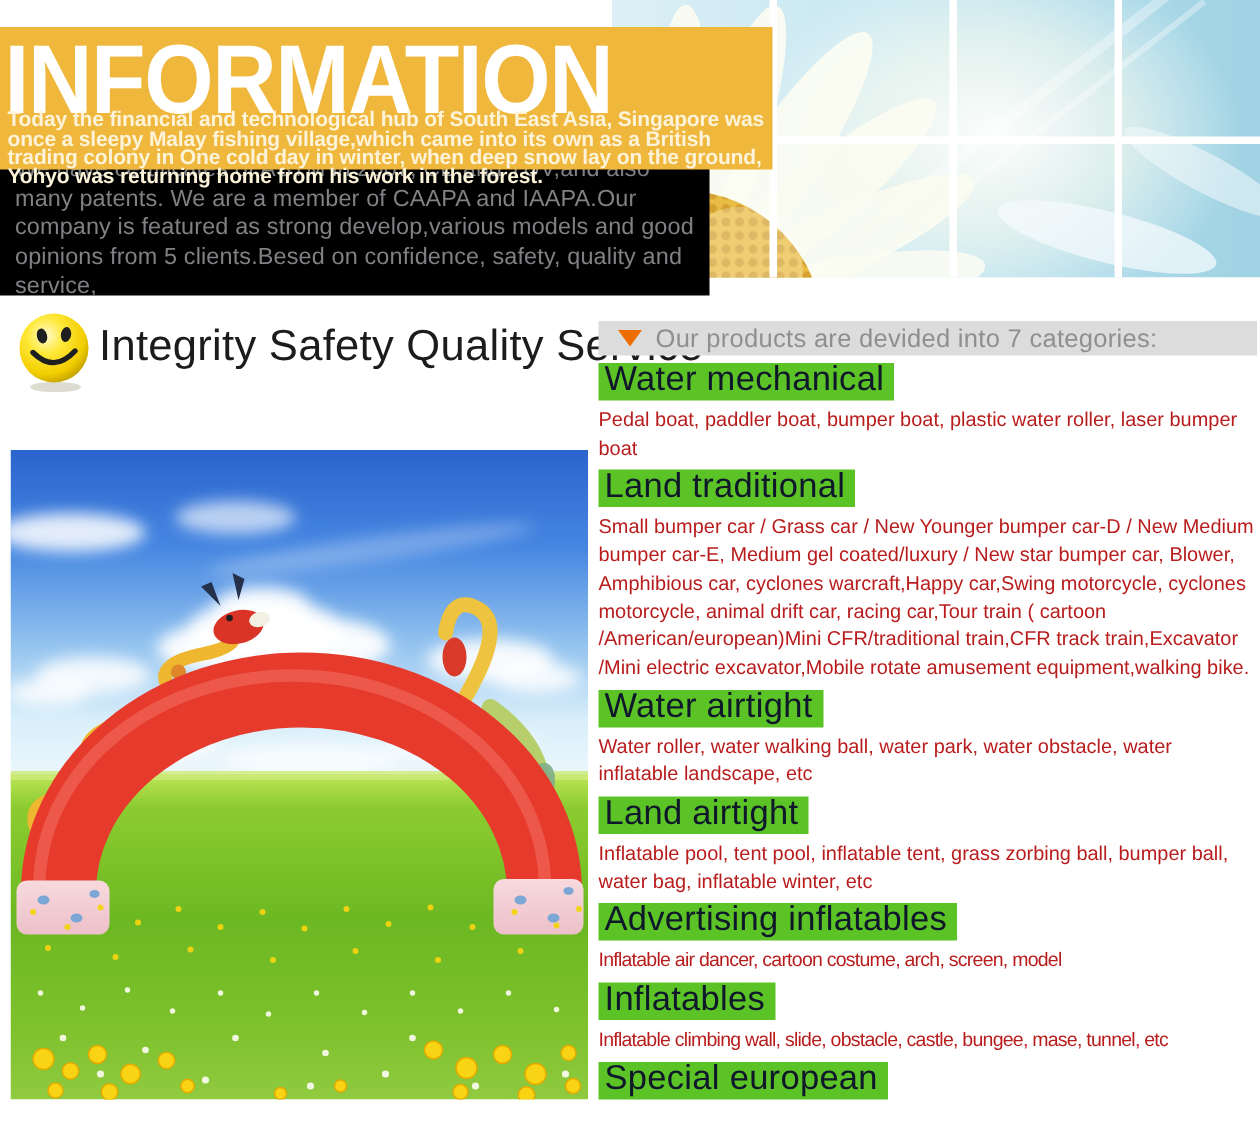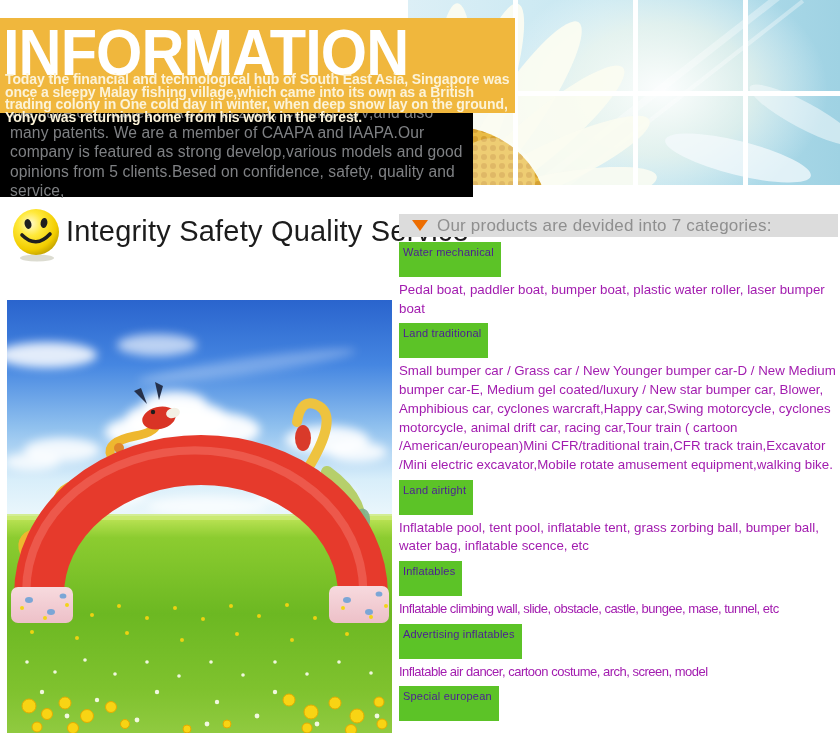--- a/index.html
+++ b/index.html
@@ -48,26 +48,26 @@
   .prod-header{
     background:#DCDCDC;height:23px;display:flex;align-items:center;
     font-size:17px;color:#8F8F8F;letter-spacing:0.2px;
   }
   .tri-down{
     width:0;height:0;margin:0 9px 0 13px;
     border-left:8px solid transparent;border-right:8px solid transparent;
     border-top:11px solid #ED6D00;
   }
   .cat-label{
-    display:inline-block;background:#5CC327;color:#4c1d95;
-    font-size:11px;line-height:21px;padding:0 7px 14px 4px;margin:5px 0 0 0;
+    display:inline-block;background:#5CC327;color:#0f172a;
+    font-size:23px;line-height:21px;padding:0 7px 4px 4px;margin:5px 0 0 0;
     letter-spacing:0.2px;
   }
   .cat-items{
-    margin:4px 0 0 0;font-size:13.3px;line-height:18.7px;color:#a21caf;
+    margin:4px 0 0 0;font-size:13.3px;line-height:18.7px;color:#b91c1c;
     letter-spacing:0px;padding-right:2px;
   }
   .cat-items.condensed{font-size:13px;letter-spacing:-0.5px;}
 </style>
 </head>
 <body>
 
 <div class="banner-photo">
   <svg width="432" height="185" viewBox="0 0 432 185">
     <defs>
@@ -304,27 +304,31 @@
 
   <div>
     <span class="cat-label">Water mechanical</span>
     <div class="cat-items">Pedal boat, paddler boat, bumper boat, plastic water roller, laser bumper boat</div>
   </div>
   <div>
     <span class="cat-label">Land traditional</span>
     <div class="cat-items">Small bumper car / Grass car / New Younger  bumper car-D / New Medium bumper car-E, Medium gel coated/luxury / New star bumper car, Blower, Amphibious car, cyclones warcraft,Happy car,Swing motorcycle, cyclones motorcycle, animal drift car, racing car,Tour train ( cartoon /American/european)Mini CFR/traditional train,CFR track train,Excavator /Mini electric excavator,Mobile rotate amusement equipment,walking bike.</div>
   </div>
   <div>
+    <span class="cat-label">Water airtight</span>
+    <div class="cat-items">Water roller, water walking ball, water park, water obstacle, water inflatable landscape, etc</div>
+  </div>
+  <div>
     <span class="cat-label">Land airtight</span>
-    <div class="cat-items">Inflatable pool, tent pool, inflatable tent, grass zorbing ball, bumper ball, water bag, inflatable scence, etc</div>
+    <div class="cat-items">Inflatable pool, tent pool, inflatable tent, grass zorbing ball, bumper ball, water bag, inflatable winter, etc</div>
+  </div>
+  <div>
+    <span class="cat-label">Advertising inflatables</span>
+    <div class="cat-items condensed">Inflatable air dancer, cartoon costume, arch, screen, model</div>
   </div>
   <div>
     <span class="cat-label">Inflatables</span>
     <div class="cat-items condensed">Inflatable climbing wall, slide, obstacle, castle, bungee, mase, tunnel, etc</div>
   </div>
   <div>
-    <span class="cat-label">Advertising inflatables</span>
-    <div class="cat-items condensed">Inflatable air dancer, cartoon costume, arch, screen, model</div>
-  </div>
-  <div>
     <span class="cat-label">Special european</span>
   </div>
 </div>
 
 </body></html>

